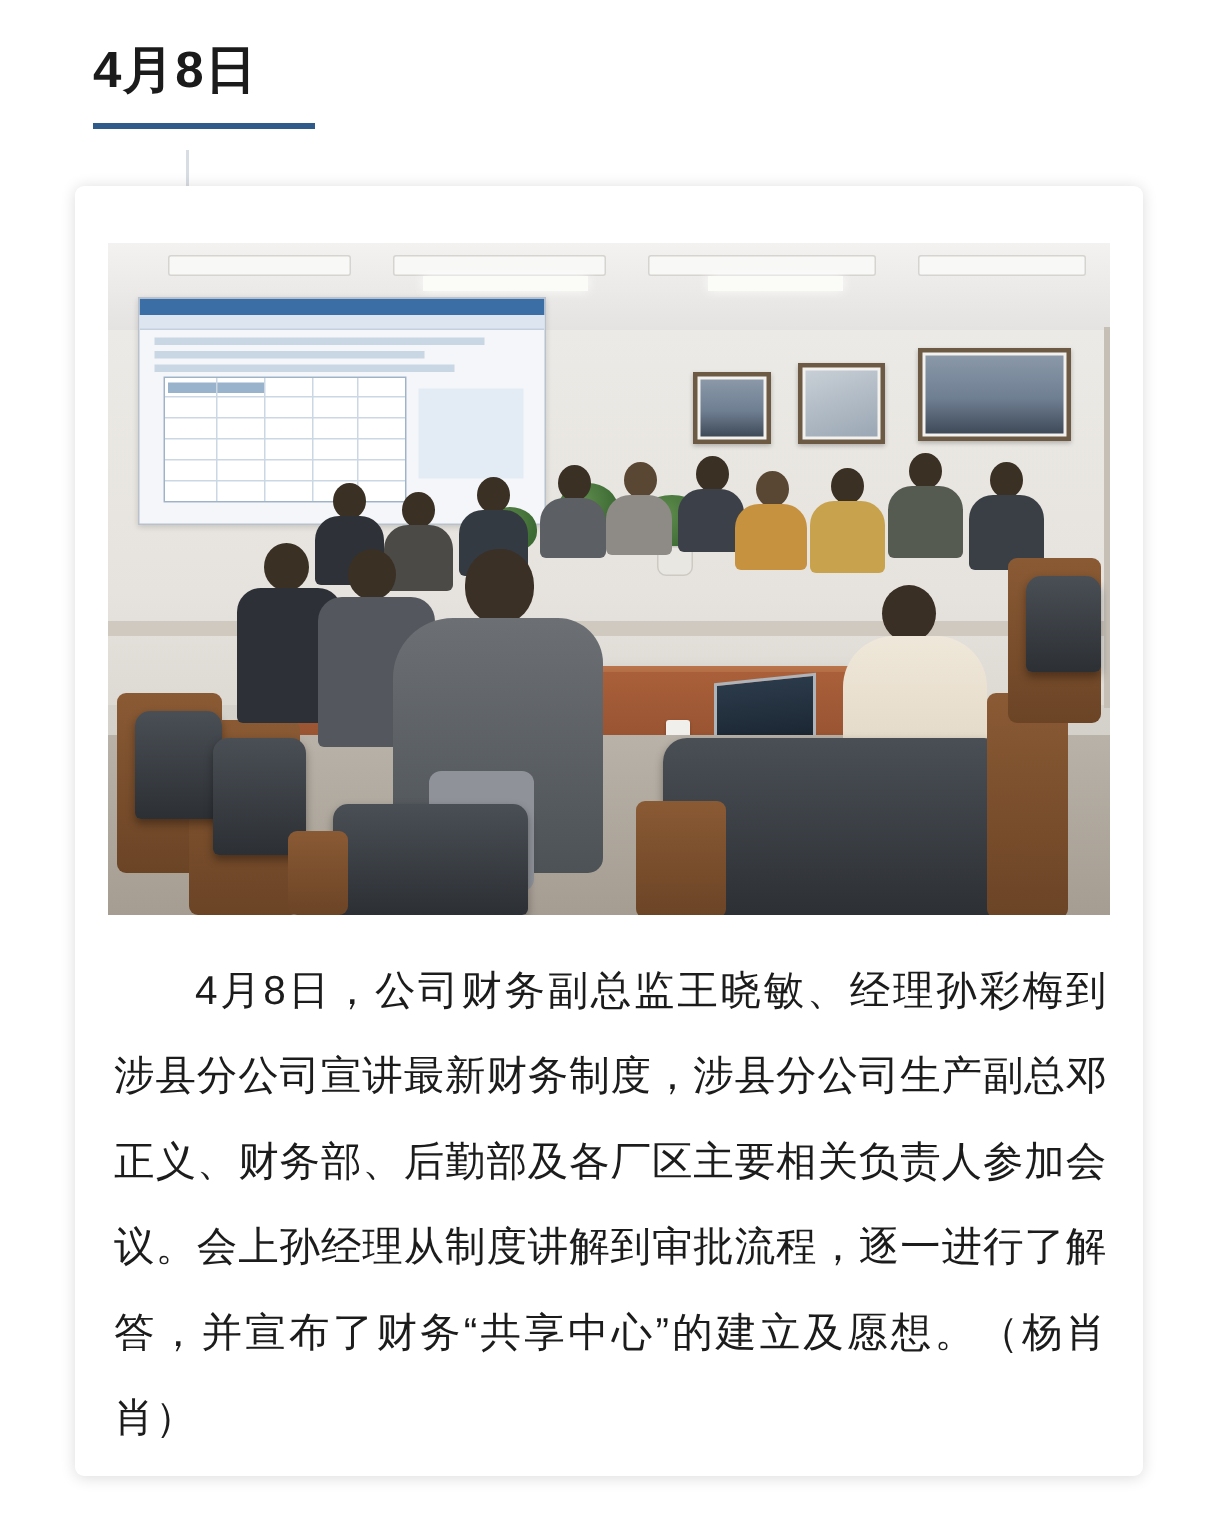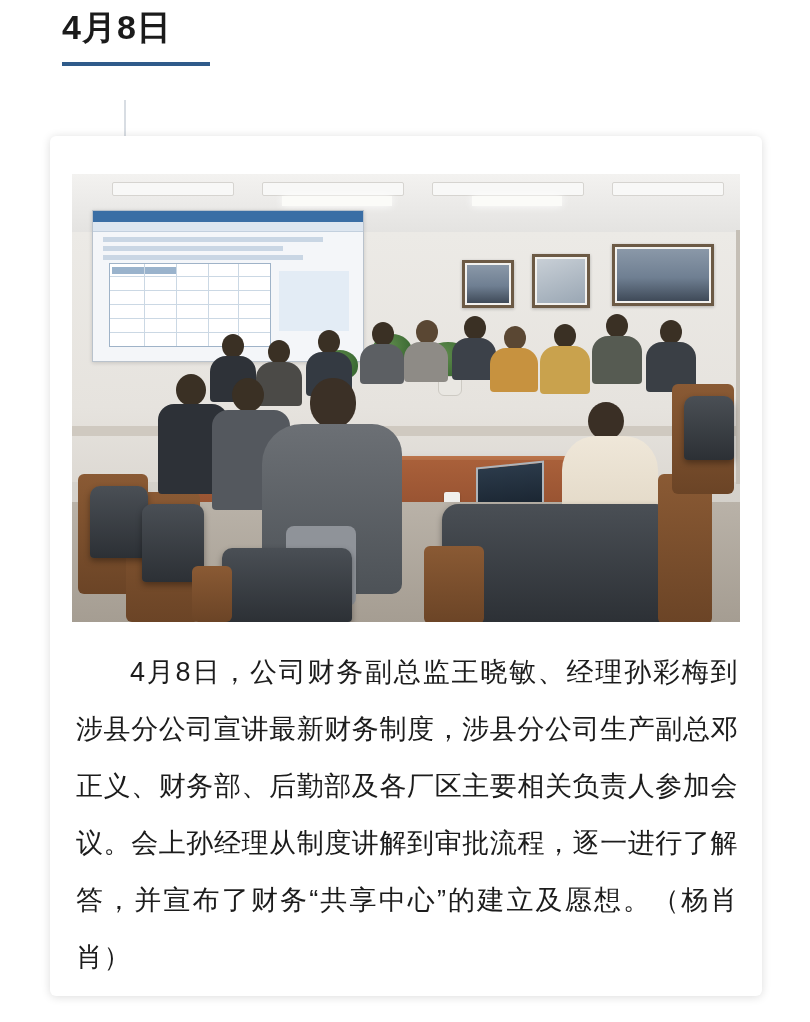--- a/index.html
+++ b/index.html
@@ -21,21 +21,21 @@
     width: 810px;
     height: 1022px;
     background: #ffffff;
     box-sizing: border-box;
   }
 
   
   .date-block {
     position: absolute;
     left: 62px;
-    top: 4px;
+    top: 24px;
     width: 150px;
   }
   .date-title {
     font-size: 34px;
     line-height: 46px;
     font-weight: 700;
     letter-spacing: 1px;
     color: #1b1b1b;
     white-space: nowrap;
   }
@@ -53,21 +53,21 @@
     top: 100px;
     width: 2px;
     height: 46px;
     background: #d8dde3;
   }
 
   
   .card {
     position: absolute;
     left: 50px;
-    top: 136px;
+    top: 124px;
     width: 712px;
     height: 860px;
     background: #ffffff;
     border-radius: 6px;
     box-shadow: 0 1px 10px rgba(0,0,0,0.14);
     box-sizing: border-box;
     overflow: hidden;
   }
 
   .photo-wrap {

